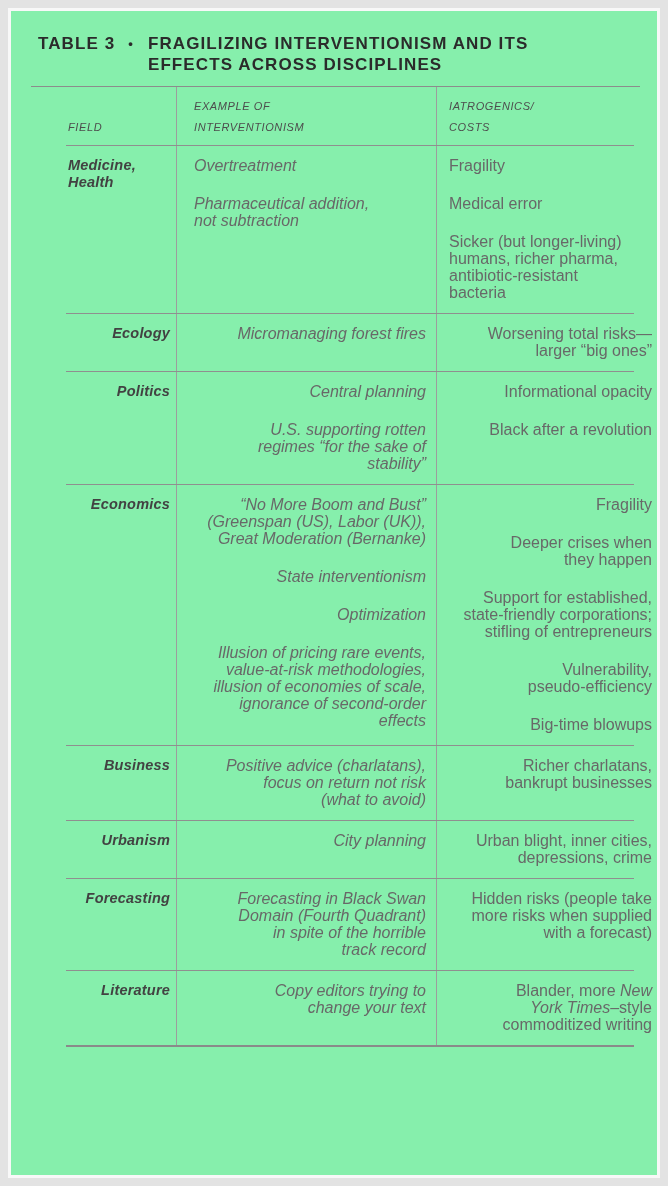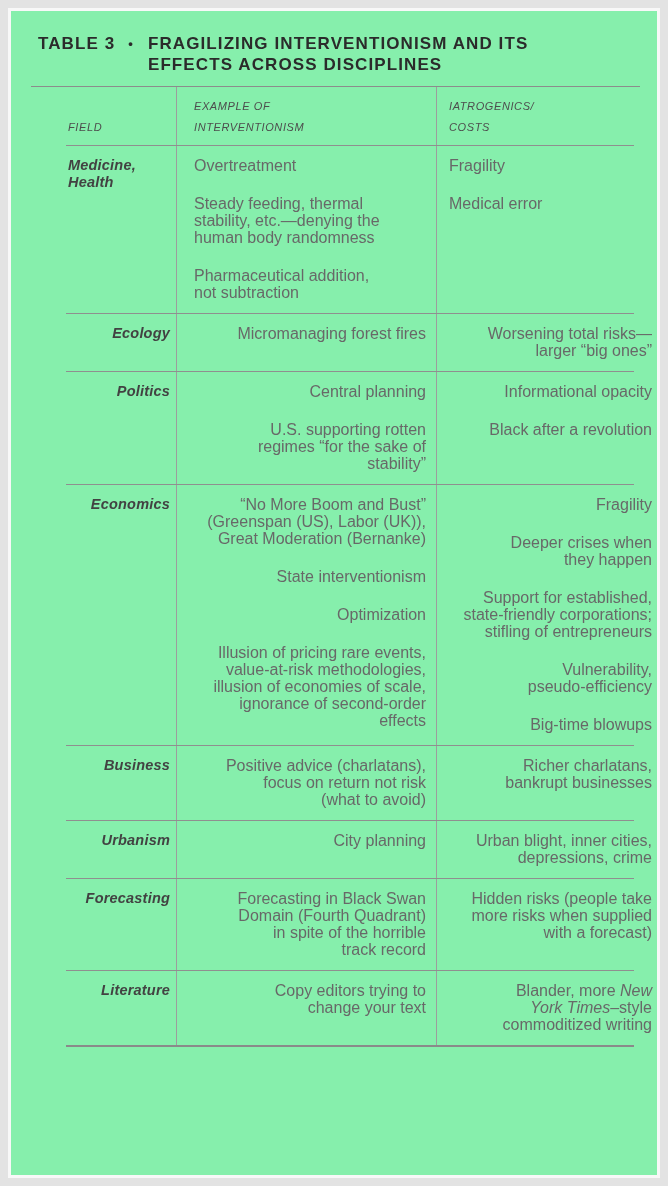--- a/index.html
+++ b/index.html
@@ -40,21 +40,21 @@
   }
   .trow, .thead {
     display: grid;
     grid-template-columns: 110px 260px 220px;
   }
   .thead { border-bottom: 1px solid #8f8f8f; }
   .trow + .trow { border-top: 1px solid #8f8f8f; text-align: right; }
   .cell { box-sizing: border-box; }
   .cell.c-example, .cell.c-costs { border-left: 1px solid #9d9d9d; }
   .cell.c-field   { padding: 11px 6px 12px 2px; }
-  .cell.c-example { padding: 11px 10px 12px 17px; }
+  .cell.c-example { padding: 11px 10px 12px 17px; font-style: italic; }
   .cell.c-costs   { padding: 11px 4px 12px 12px; }
   
   .thead .cell {
     color: #4d4d4d;
     font-style: italic;
     font-size: 11px;
     line-height: 21px;
     letter-spacing: 0.6px;
     white-space: pre-line;
   }
@@ -102,29 +102,30 @@
       <div class="cell c-costs">IATROGENICS/
 COSTS</div>
     </div>
 
     <div class="trow">
       <div class="cell c-field">
         <p>Medicine, Health</p>
       </div>
       <div class="cell c-example">
         <p>Overtreatment</p>
-        <p>Steady feeding, thermal
-stability, etc.—denying the
-human body randomness</p>
         <p>Pharmaceutical addition,
 not subtraction</p>
       </div>
       <div class="cell c-costs">
         <p>Fragility</p>
         <p>Medical error</p>
+        <p>Sicker (but longer-living)
+humans, richer pharma,
+antibiotic-resistant
+bacteria</p>
       </div>
     </div>
 
     <div class="trow">
       <div class="cell c-field">
         <p>Ecology</p>
       </div>
       <div class="cell c-example">
         <p>Micromanaging forest fires</p>
       </div>

